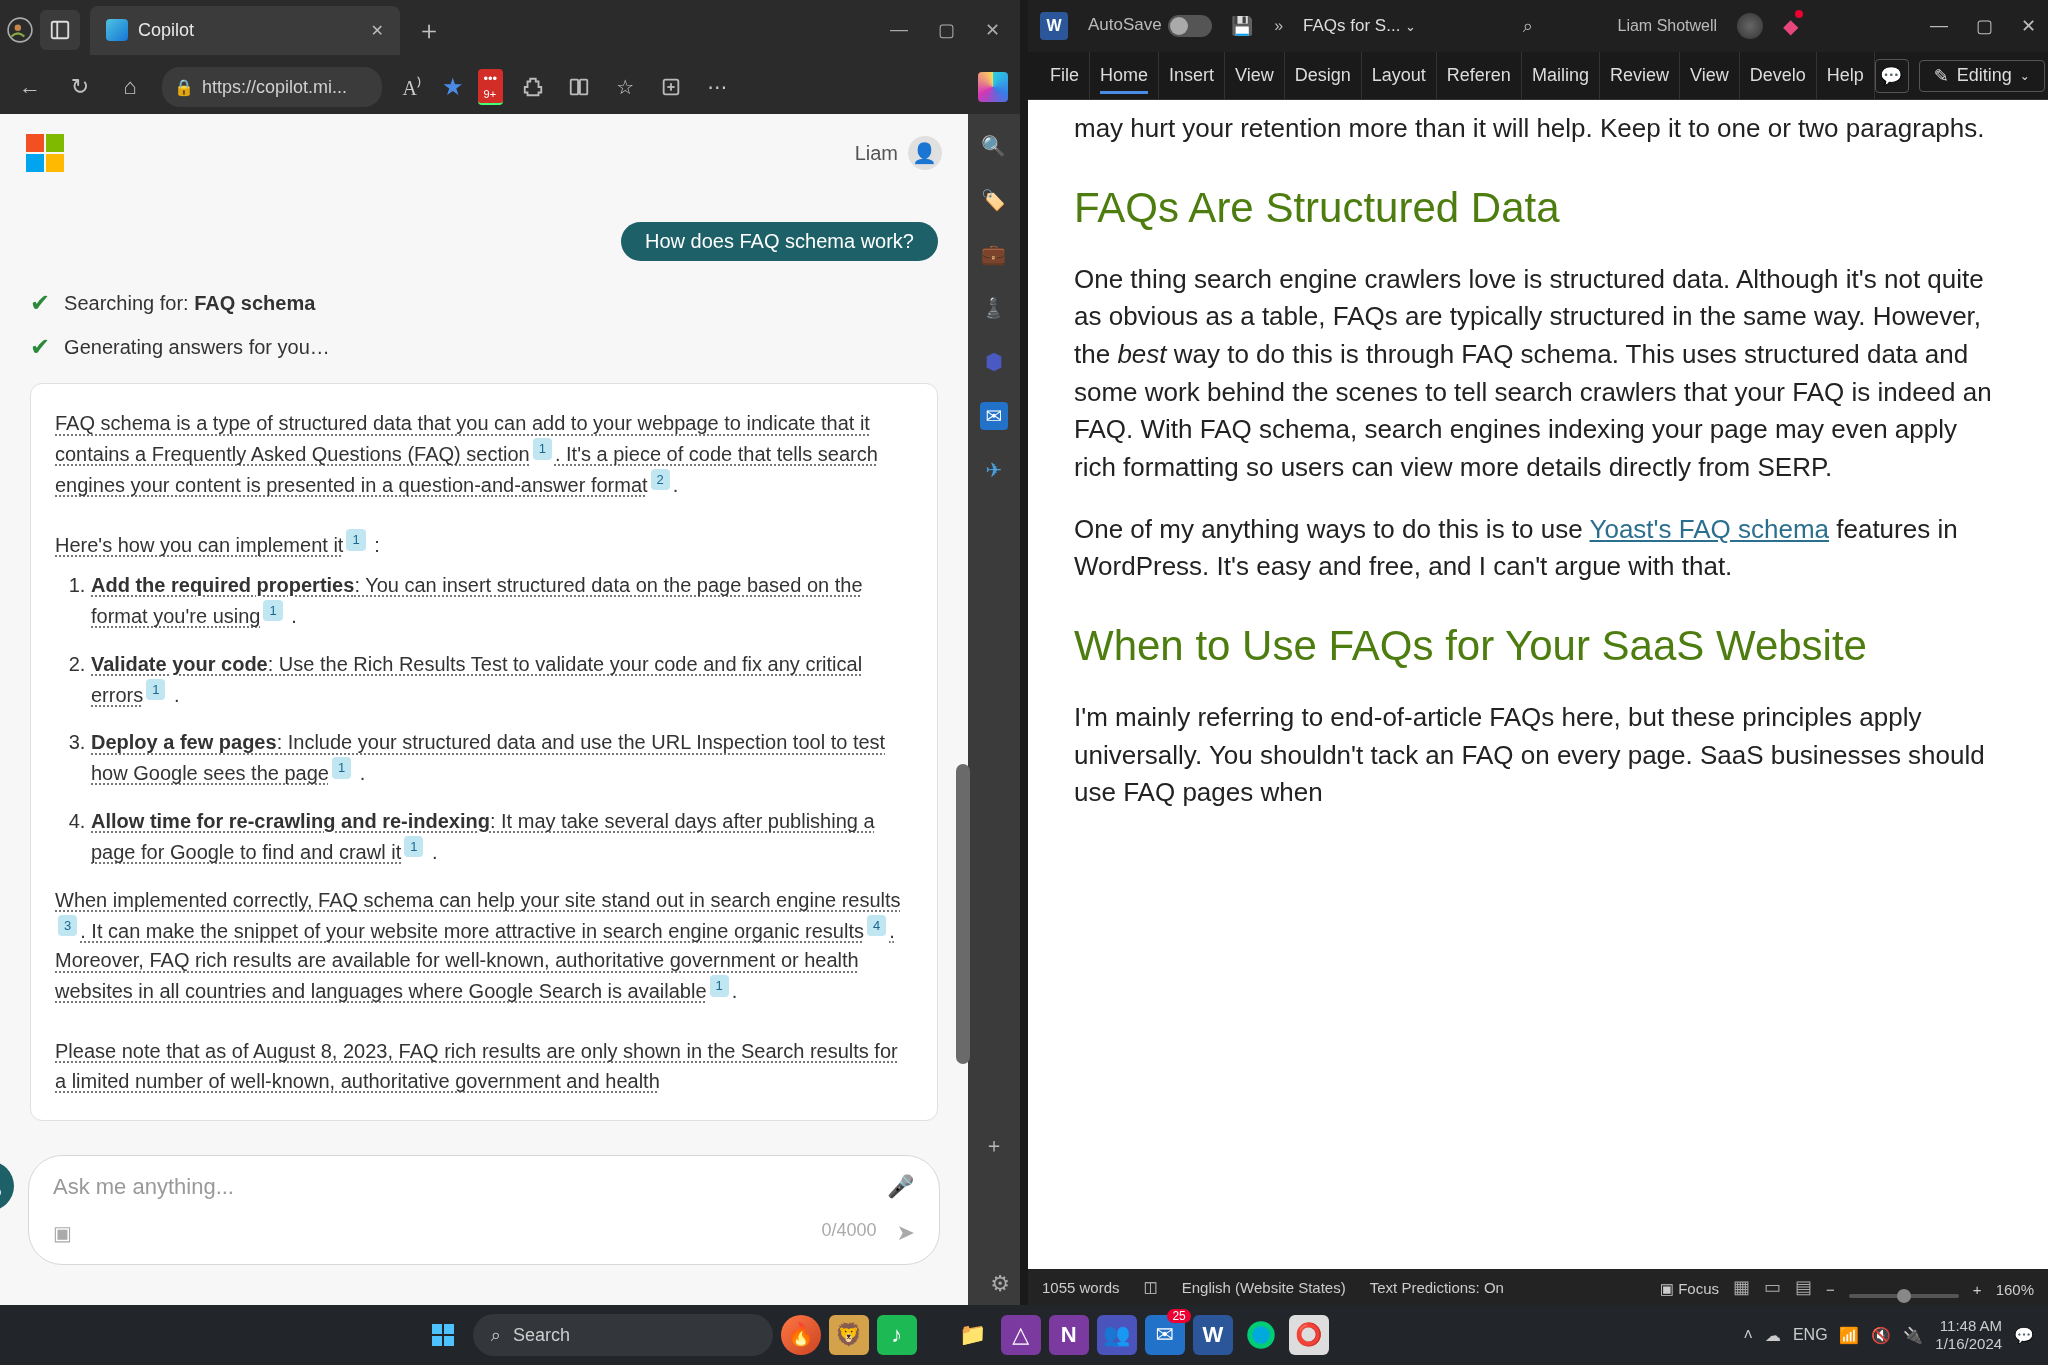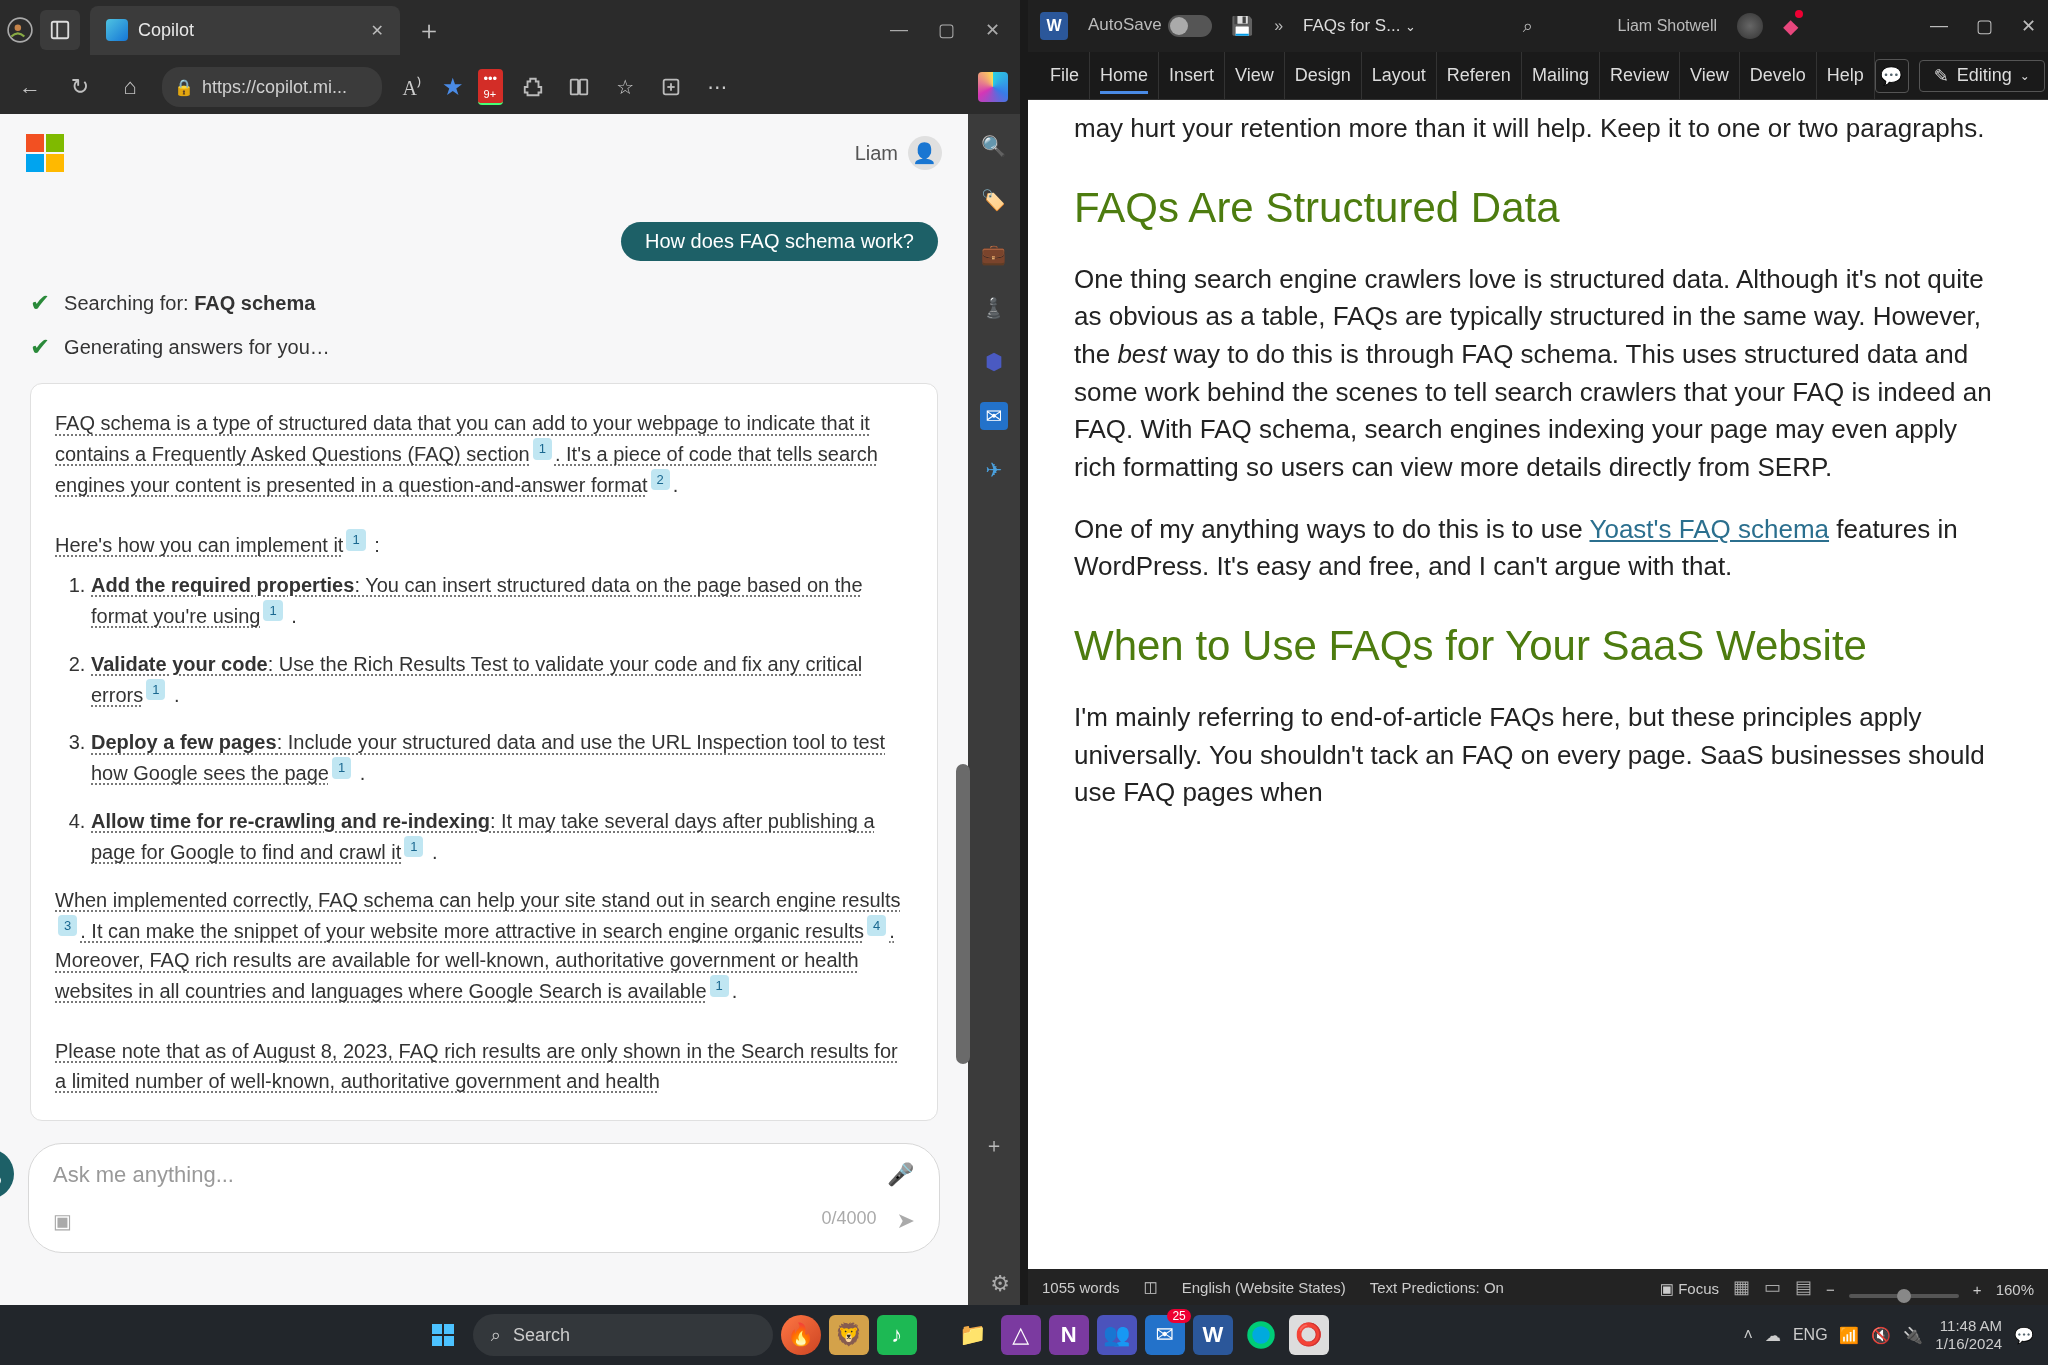--- a/index.html
+++ b/index.html
@@ -211,21 +211,21 @@
           <li><strong>Add the required properties</strong><span class="ul-txt">: You can insert structured data on the page based on the format you're using</span><span class="cite">1</span> .</li>
           <li><strong>Validate your code</strong><span class="ul-txt">: Use the Rich Results Test to validate your code and fix any critical errors</span><span class="cite">1</span> .</li>
           <li><strong>Deploy a few pages</strong><span class="ul-txt">: Include your structured data and use the URL Inspection tool to test how Google sees the page</span><span class="cite">1</span> .</li>
           <li><strong>Allow time for re-crawling and re-indexing</strong><span class="ul-txt">: It may take several days after publishing a page for Google to find and crawl it</span><span class="cite">1</span> .</li>
         </ol>
         <p><span class="ul-txt">When implemented correctly, FAQ schema can help your site stand out in search engine results</span><span class="cite">3</span><span class="ul-txt">. It can make the snippet of your website more attractive in search engine organic results</span><span class="cite">4</span><span class="ul-txt">. Moreover, FAQ rich results are available for well-known, authoritative government or health websites in all countries and languages where Google Search is available</span><span class="cite">1</span><span>.</span></p>
         <br>
         <p><span class="ul-txt">Please note that as of August 8, 2023, FAQ rich results are only shown in the Search results for a limited number of well-known, authoritative government and health</span></p>
       </div>
 
-      <div style="position:relative; margin-top:8px;">
+      <div style="position:relative; margin-top:20px;">
         <div class="input-bar">
           <div class="chat-bubble">
             <svg width="26" height="26" viewBox="0 0 24 24" fill="none" stroke="white" stroke-width="2">
                 <path d="M21 11.5a8.38 8.38 0 01-8.5 8.5A8.5 8.5 0 014 11.5 8.5 8.5 0 0112.5 3 8.38 8.38 0 0121 11.5z"></path>
                 <circle cx="18" cy="18" r="4" fill="#1d6067" stroke="white"></circle>
                 <line x1="18" y1="16" x2="18" y2="20" stroke="white"></line>
                 <line x1="16" y1="18" x2="20" y2="18" stroke="white"></line>
               </svg>
           </div>
           <div class="input-row">

